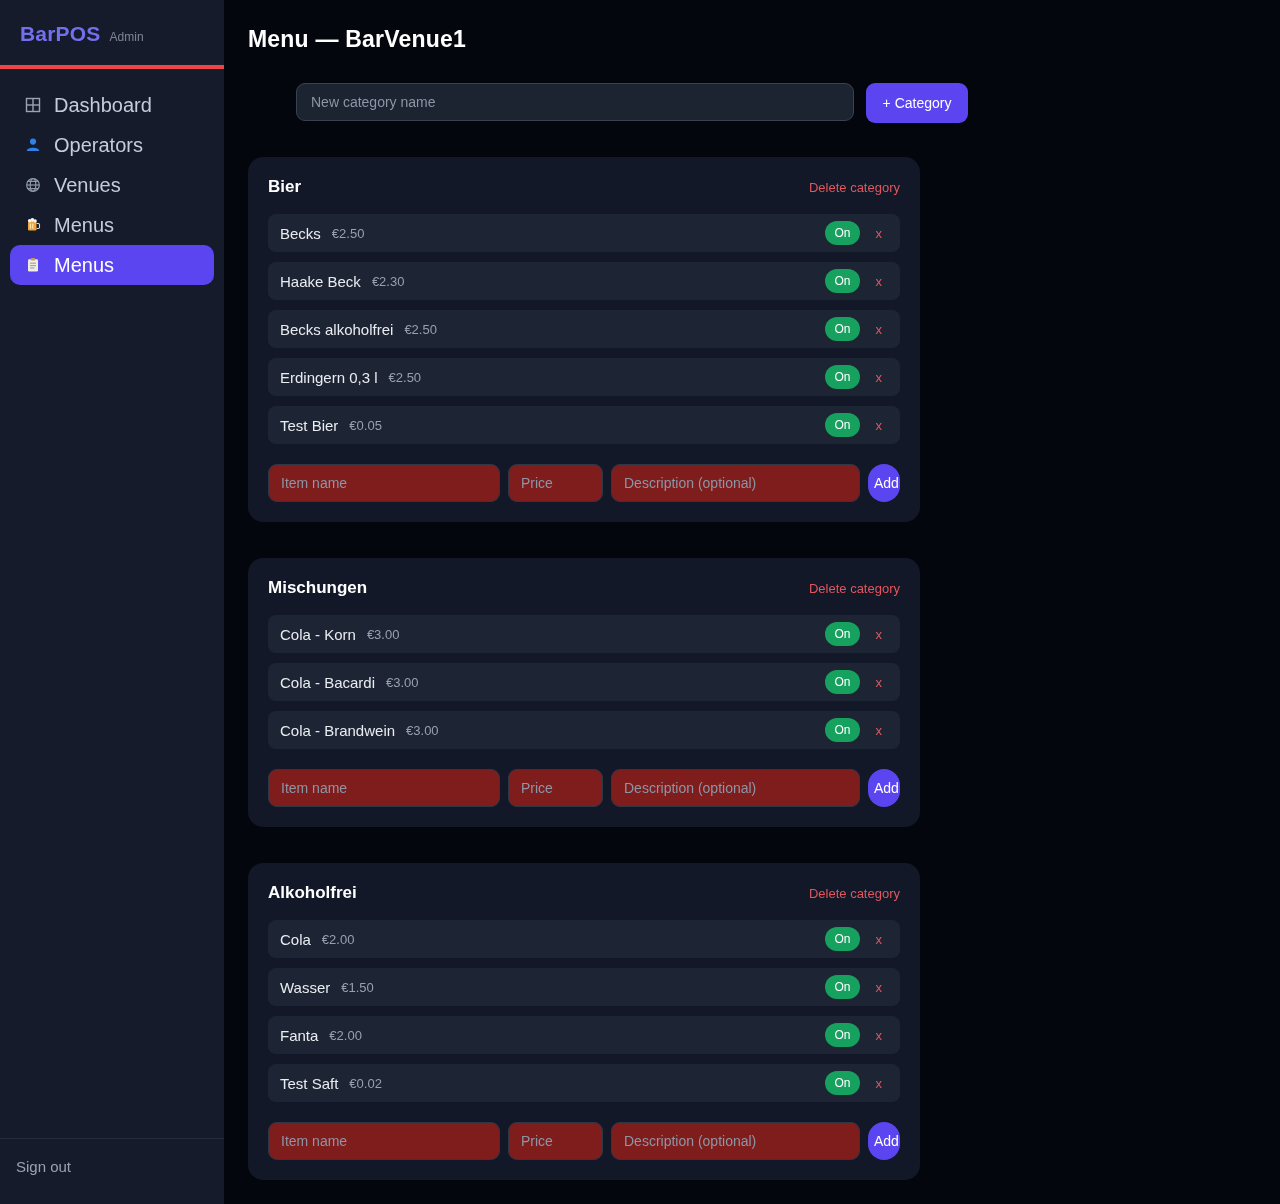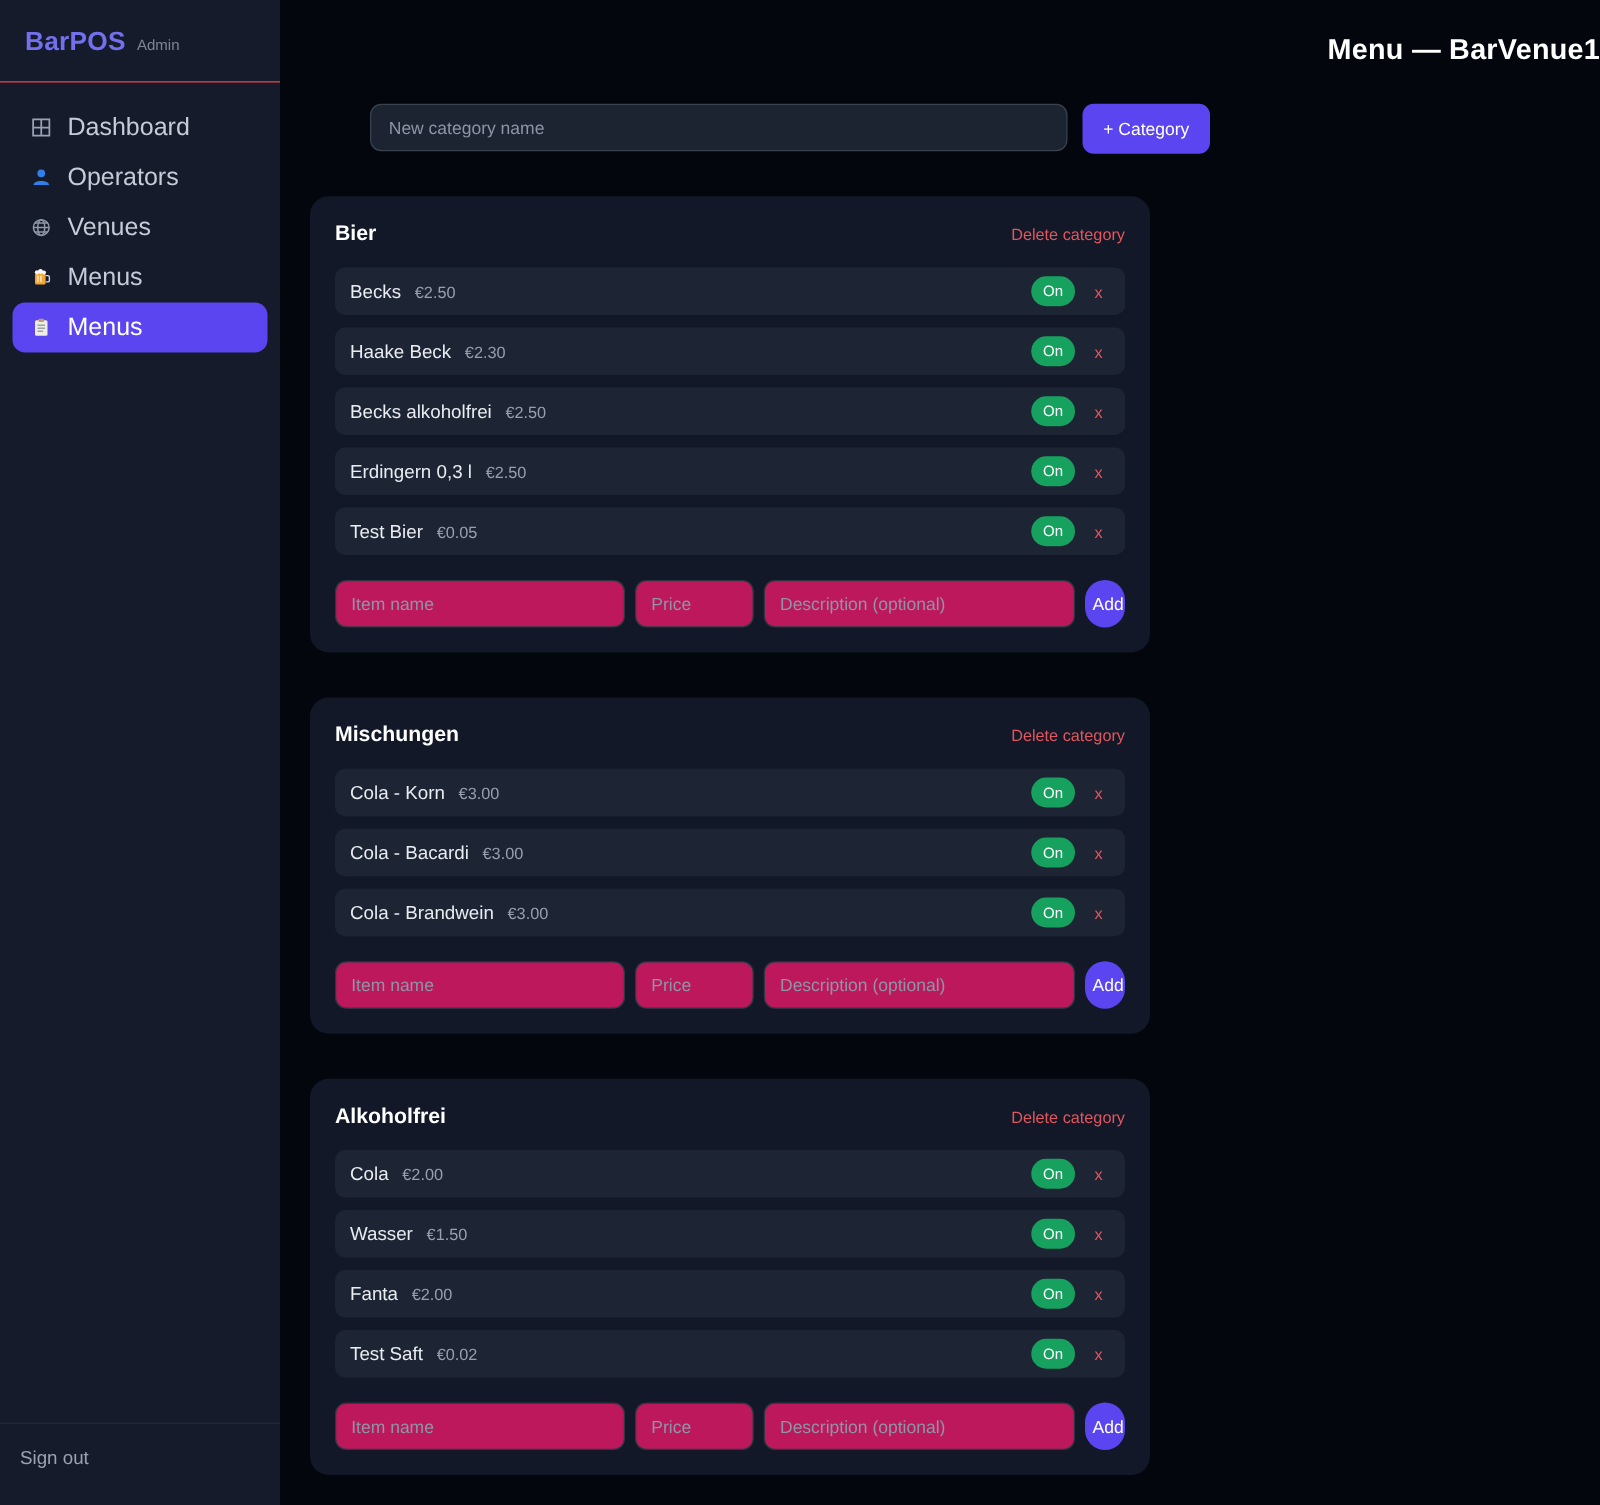--- a/index.html
+++ b/index.html
@@ -18,42 +18,42 @@
     color:#e9ecf1;
   }
   
   .sidebar{
     width:224px;min-width:224px;height:1204px;
     background:#161b2b;
     display:flex;flex-direction:column;
   }
   .brand-row{
     padding:22px 20px 19px 20px;
-    border-bottom:1px solid #ef4444;
+    border-bottom:4px solid #ef4444;
     display:flex;align-items:baseline;gap:9px;
   }
   .brand{font-size:21px;font-weight:bold;color:#7370ee;letter-spacing:.2px;}
   .brand-badge{font-size:12px;color:#7e8596;}
   .nav{padding:16px 10px;flex:0 0 auto;}
   .nav-item{
     display:flex;align-items:center;gap:13px;
     height:40px;padding:0 14px;border-radius:10px;
     color:#c6cbd8;font-size:20px;cursor:pointer;
   }
   .nav-item.active{background:var(--accent);color:#ffffff;}
   .nav-icon{width:17px;height:17px;display:flex;align-items:center;justify-content:center;flex:0 0 17px;}
   .sidebar-footer{
     margin-top:auto;
     border-top:1px solid #242b3d;
     padding:19px 16px 28px 16px;
   }
   .signout{color:#9aa2b2;font-size:15px;cursor:pointer;background:none;border:none;padding:0;font-family:inherit;}
   
   .main{flex:1;padding:16px 0 0 24px;}
-  .page-title{font-size:23px;font-weight:bold;color:#ffffff;margin:10px 0 30px 0;letter-spacing:.2px;text-align:right;}
+  .page-title{font-size:23px;font-weight:bold;color:#ffffff;margin:10px 0 30px 0;letter-spacing:.2px;}
   .cat-form{display:flex;gap:12px;width:672px;margin-bottom:34px;margin-left:48px;}
   .cat-form input{
     flex:1;height:38px;background:#1c2331;border:1px solid #3a4250;border-radius:9px;
     padding:0 14px;color:#dfe3ea;font-size:14px;font-family:inherit;outline:none;
   }
   input::placeholder{color:#8d95a6;}
   .cat-btn{
     width:102px;height:40px;background:var(--accent);border:none;border-radius:9px;
     color:#ffffff;font-size:14px;font-family:inherit;cursor:pointer;
   }
@@ -77,21 +77,21 @@
   .pill{
     margin-left:auto;background:var(--toggle_on);color:#ffffff;font-size:12px;
     border:none;border-radius:999px;padding:5px 9px;font-family:inherit;cursor:pointer;
   }
   .x-btn{
     color:var(--danger);background:none;border:none;font-size:13px;margin-left:10px;
     padding:0 6px;font-family:inherit;cursor:pointer;
   }
   .item-form{display:flex;gap:8px;margin-top:20px;}
   .item-form input{
-    height:38px;background:#be185d;border:1px solid #2f3745;border-radius:9px;
+    height:38px;background:#7f1d1d;border:1px solid #2f3745;border-radius:9px;
     padding:0 12px;color:#dfe3ea;font-size:14px;font-family:inherit;outline:none;
   }
   .in-name{width:232px;}
   .in-price{width:95px;}
   .in-desc{flex:1;}
   .add-btn{
     width:32px;height:38px;background:var(--accent);border:none;border-radius:16px;
     color:#ffffff;font-size:14px;font-family:inherit;cursor:pointer;
   }
 </style>

